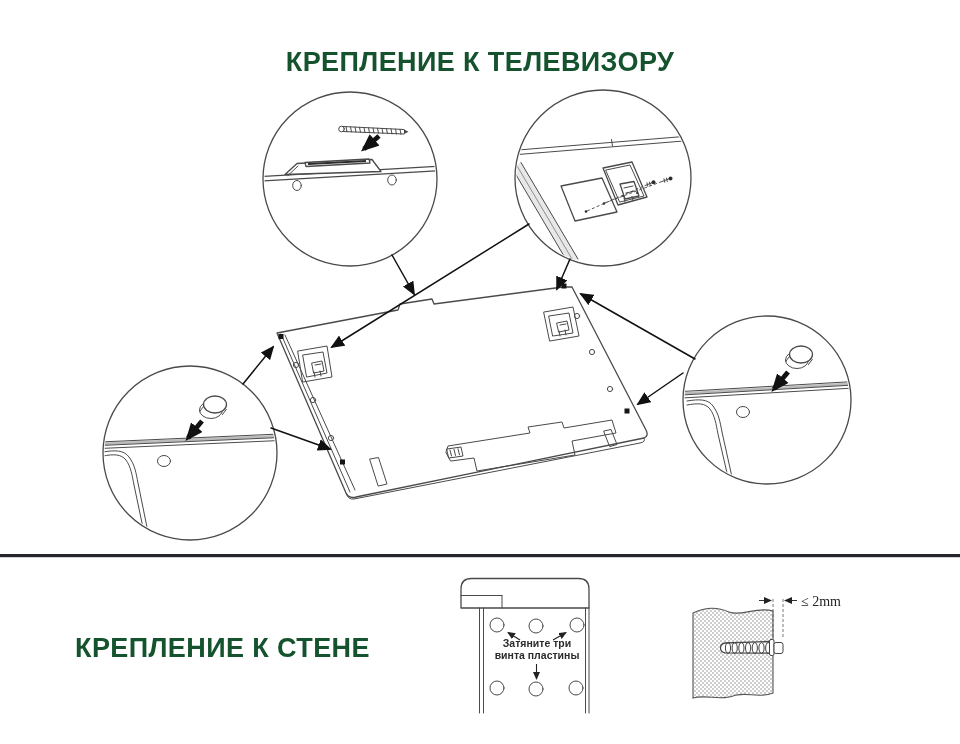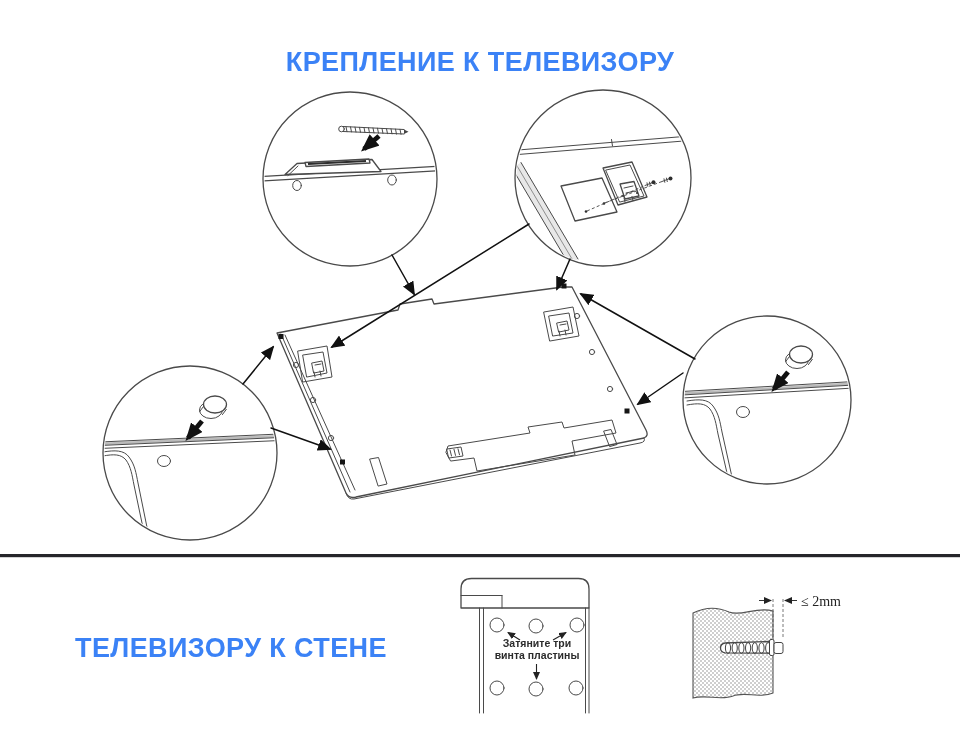--- a/index.html
+++ b/index.html
@@ -1,39 +1,39 @@
 <!DOCTYPE html>
 <html><head>
 <meta charset="utf-8">
 <style>
   html,body{margin:0;padding:0;background:#ffffff;}
   .page{position:relative;width:960px;height:744px;background:#fff;overflow:hidden;
         font-family:"Liberation Sans",sans-serif;}
-  .title{position:absolute;font-weight:bold;color:#3b82f6;white-space:nowrap;}
+  .title{position:absolute;font-weight:bold;color:#14532d;white-space:nowrap;}
   .title-tv{top:47px;left:0;width:100%;text-align:center;font-size:27px;letter-spacing:.4px;}
   .title-wall{top:633px;left:75px;font-size:27px;letter-spacing:.4px;}
   svg.art{position:absolute;left:0;top:0;}
   .ln{fill:none;stroke:#4a4a4a;stroke-width:1.3;stroke-linejoin:round;stroke-linecap:round;}
   .lnt{fill:none;stroke:#4a4a4a;stroke-width:1;stroke-linejoin:round;stroke-linecap:round;}
   .lnw{fill:#ffffff;stroke:#4a4a4a;stroke-width:1.3;stroke-linejoin:round;}
   .ink{fill:none;stroke:#111111;stroke-width:1.5;stroke-linecap:round;}
   .inkbold{fill:none;stroke:#111111;stroke-width:4.8;stroke-linecap:butt;}
   .dash{fill:none;stroke:#444;stroke-width:.9;stroke-dasharray:3 2.3;}
   .dot{fill:#2d2d2d;}
   .sq{fill:#151515;stroke:none;}
   .note-txt{font-family:"Liberation Sans",sans-serif;font-size:10.5px;font-weight:bold;fill:#2b2b2b;}
   .gap-txt{font-family:"Liberation Serif",serif;font-size:14px;fill:#222;}
 </style>
 </head>
 <body>
 
 <div class="page">
 
   <div class="title title-tv">КРЕПЛЕНИЕ К ТЕЛЕВИЗОРУ</div>
-  <div class="title title-wall">ТЕЛЕВИЗОРУ К СТЕНЕ</div>
+  <div class="title title-wall">КРЕПЛЕНИЕ К СТЕНЕ</div>
 
   <svg class="art" width="960" height="744" viewBox="0 0 960 744">
     <defs>
       <clipPath id="clipC1">
           <circle cx="350" cy="179" r="85.5"></circle>
         </clipPath>
       <clipPath id="clipC2">
           <circle cx="603" cy="178" r="86.5"></circle>
         </clipPath>
       <clipPath id="clipC3">

